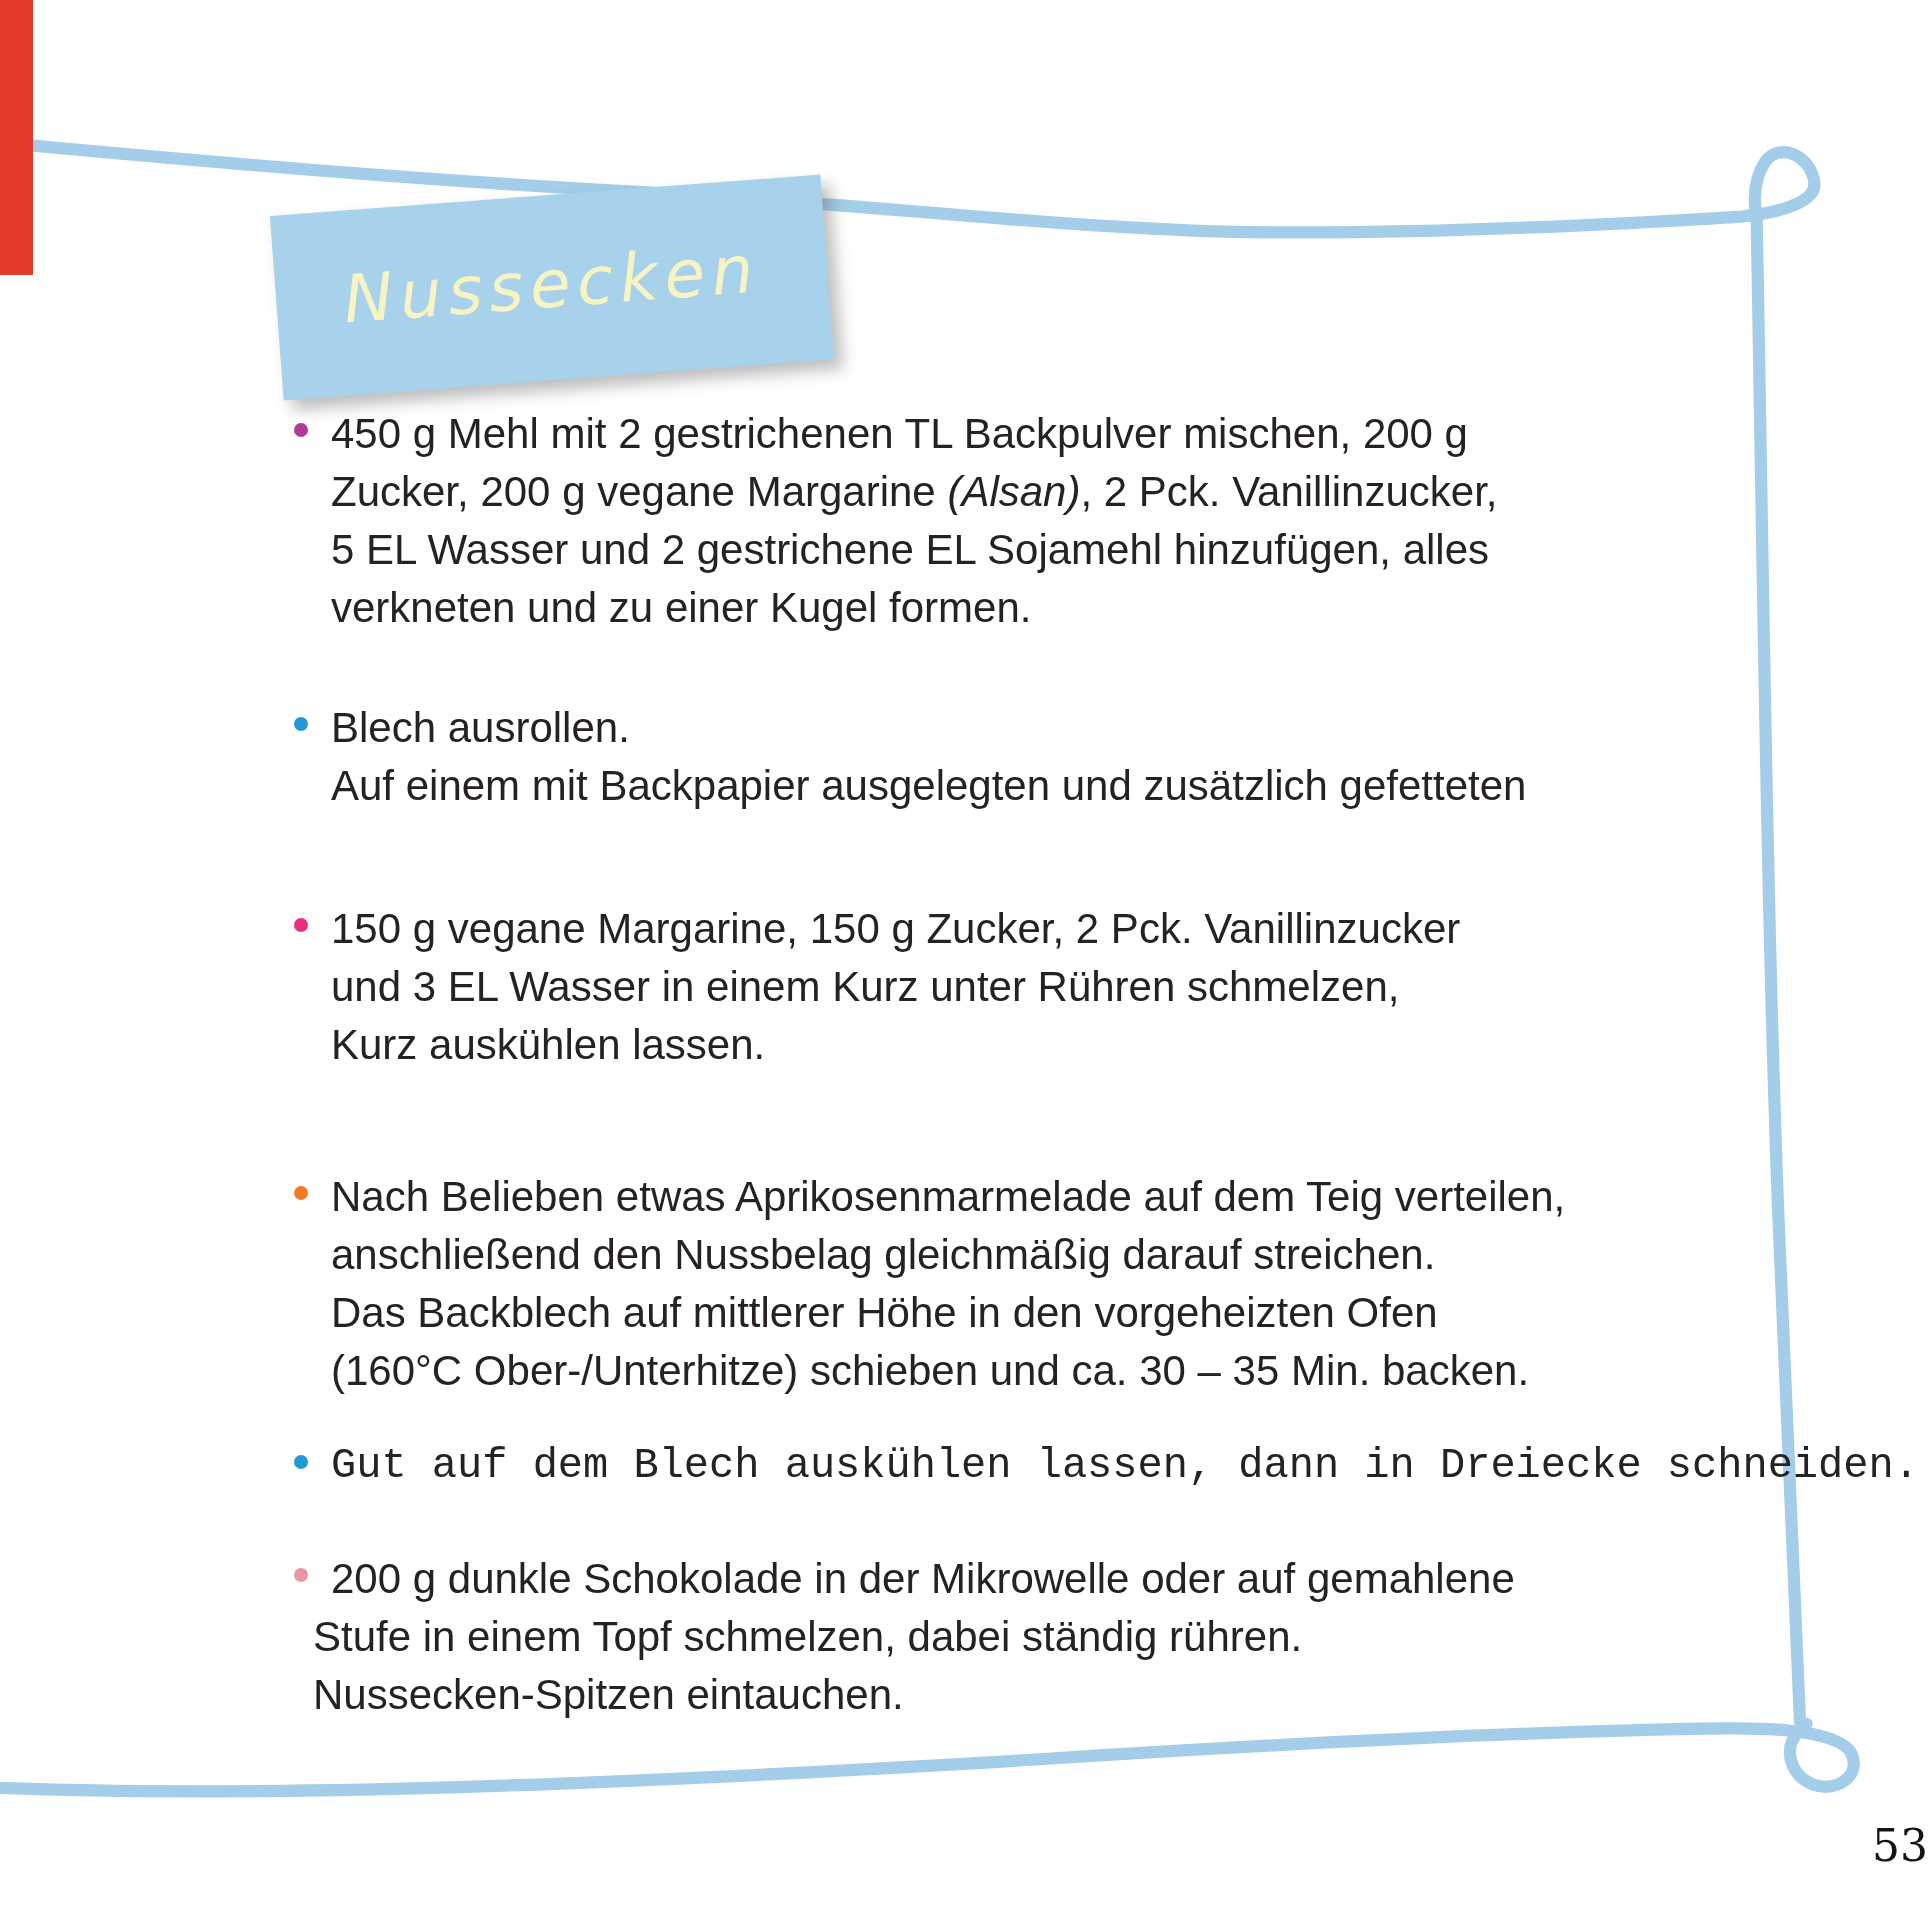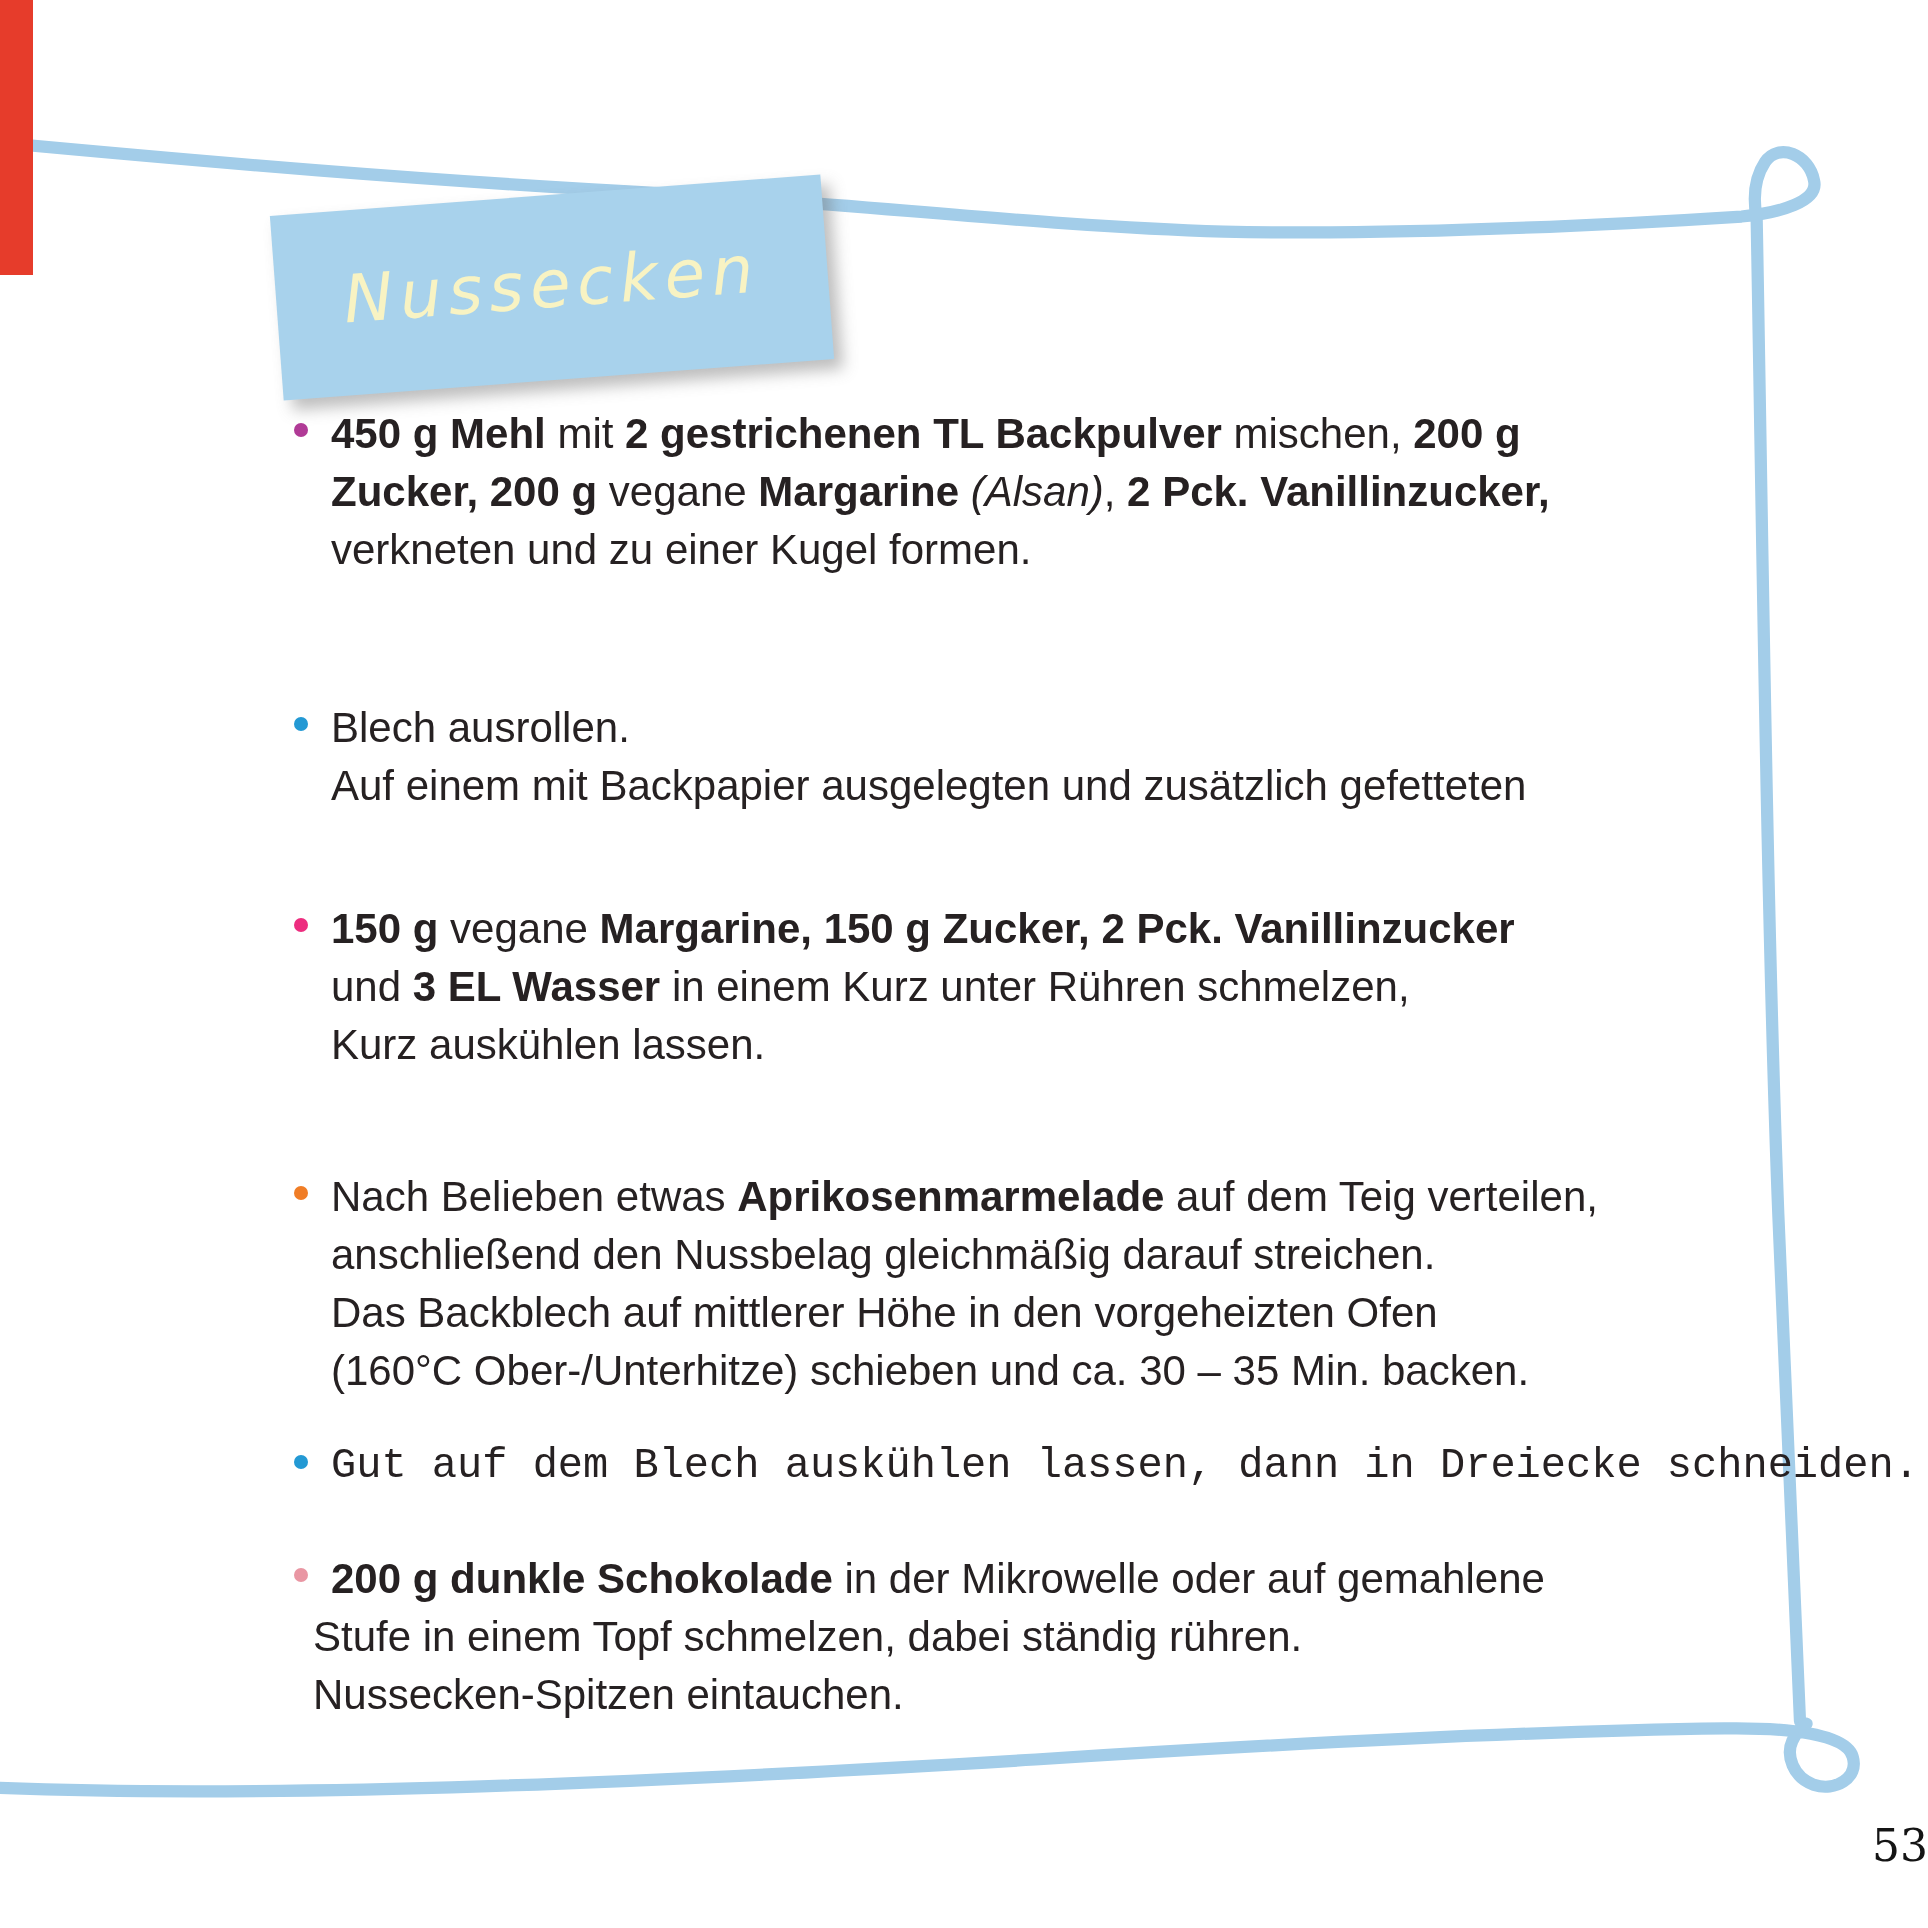--- a/index.html
+++ b/index.html
@@ -36,21 +36,21 @@
   #steps{position:absolute;left:0;top:0;width:1928px;height:1928px;}
   .step{
     position:absolute;left:331px;width:1365px;
     font-size:42px;line-height:58px;color:#262122;
   }
   .step .dot{
     position:absolute;left:-37px;top:18px;
     width:14px;height:14px;border-radius:50%;
   }
   .step .line{height:58px;white-space:nowrap;}
-  .step .bold{font-weight:700;}
+  .step .bold{font-weight:400;}
   .step .ital{font-style:italic;}
   .step.last .line:nth-child(n+2){margin-left:-18px;}
   
   #pageno{
     position:absolute;left:0;top:1820px;width:1928px;
     text-align:right;
     font-family:"DejaVu Serif", serif;
     font-size:44px;color:#141414;
   }
 </style>
@@ -83,20 +83,21 @@
   </div>
 
   <div id="red-tab" style="background: rgb(230, 60, 43);"></div>
 
   <div id="steps">
       <div class="step" style="top: 405px;">
         <span class="dot" style="background: rgb(176, 58, 150);"></span>
         <div class="txt">
           <div class="line"><span class="bold">450 g Mehl</span><span> mit </span><span class="bold">2 gestrichenen TL Backpulver</span><span> mischen, </span><span class="bold">200 g</span></div>
           <div class="line"><span class="bold">Zucker,</span><span> </span><span class="bold">200 g</span><span> vegane </span><span class="bold">Margarine</span><span> </span><span class="ital">(Alsan)</span><span>, </span><span class="bold">2 Pck. Vanillinzucker,</span></div>
+          <div class="line"><span class="bold">5 EL Wasser</span><span> und </span><span class="bold">2 gestrichene EL Sojamehl</span><span> hinzufügen, alles</span></div>
           <div class="line"><span>verkneten und zu einer Kugel formen.</span></div>
         </div>
       </div>
       <div class="step" style="top: 699px;">
         <span class="dot" style="background: rgb(35, 153, 212);"></span>
         <div class="txt">
           <div class="line"><span>Blech ausrollen.</span></div>
           <div class="line"><span>Auf einem mit Backpapier ausgelegten und zusätzlich gefetteten</span></div>
         </div>
       </div>

